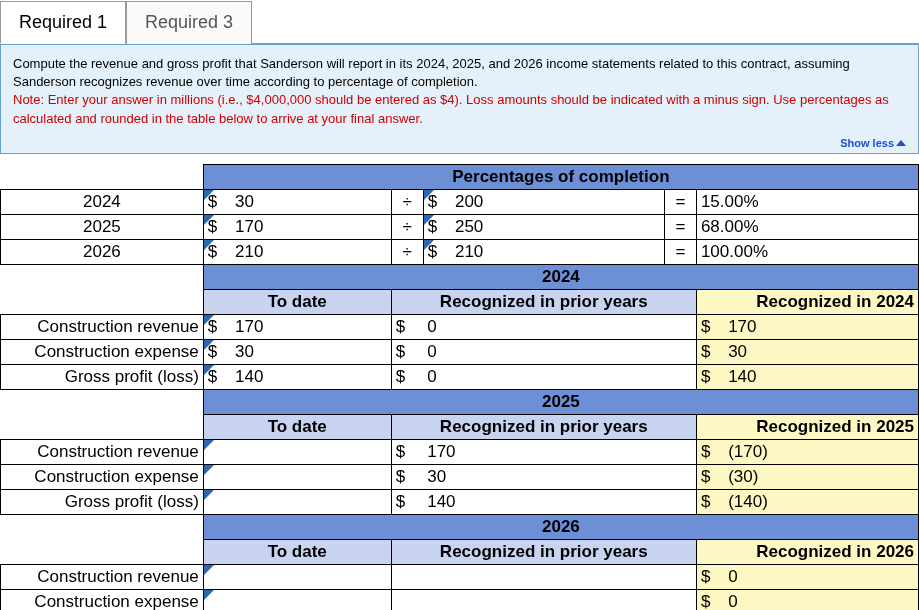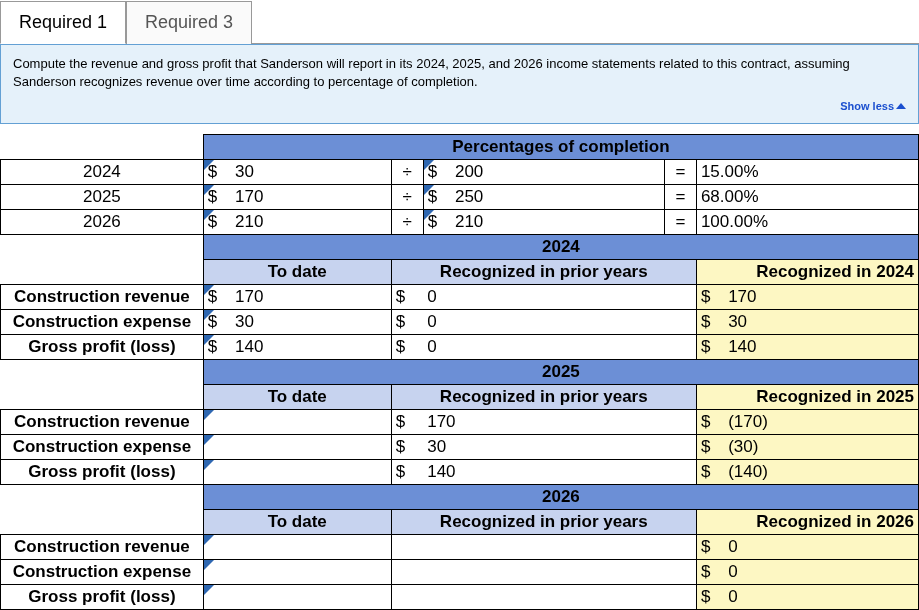--- a/index.html
+++ b/index.html
@@ -27,21 +27,21 @@
     bottom: -1px;
   }
   .tab.active {
     background: #fff;
     color: #000;
     border-bottom: 1px solid #fff;
   }
   .prompt {
     background: #e5f1fa;
     border: 1px solid #63a0d4;
-    padding: 10px 12px 8px 12px;
+    padding: 10px 12px 2px 12px;
     font-size: 13px;
     line-height: 1.4;
   }
   .prompt .note { color: #c00; }
   .showless {
     color: #1a4fcf;
     font-weight: bold;
     float: right;
     margin-top: 8px;
     cursor: pointer;
@@ -65,21 +65,21 @@
   table.main td, table.main th {
     border: 1px solid #000;
     padding: 2px 4px;
     height: 22px;
     background: #fff;
   }
   table.main td.noborder { border: none; background: transparent; }
   .hdr-blue { background: #6c8fd6 !important; font-weight: bold; text-align: center; color: #000; }
   .hdr-lt   { background: #c7d3ef !important; font-weight: bold; text-align: center; color: #000; }
   .hdr-yel  { background: #fdf7c3 !important; font-weight: bold; text-align: right; color: #000; }
-  .label-cell { text-align: center; padding-left: 4px; font-weight: bold; }
+  .label-cell { text-align: right; padding-left: 4px; }
   .yr-cell { text-align: center; }
   .dollar { text-align: left; padding-left: 6px; }
   .num { text-align: left; padding-right: 6px; }
   .op { text-align: center; }
   .noleft { border-left: none !important; }
   .noright { border-right: none !important; }
   .flag {
     position: relative;
   }
   .flag::before {
@@ -95,20 +95,21 @@
 </head>
 <body>
 
 <div class="tabs">
   <div class="tab active">Required 1</div>
   <div class="tab">Required 3</div>
 </div>
 
 <div class="prompt">
   <div>Compute the revenue and gross profit that Sanderson will report in its 2024, 2025, and 2026 income statements related to this contract, assuming Sanderson recognizes revenue over time according to percentage of completion.</div>
+  <div class="note">Note: Enter your answer in millions (i.e., $4,000,000 should be entered as $4). Loss amounts should be indicated with a minus sign. Use percentages as calculated and rounded in the table below to arrive at your final answer.</div>
   <span class="showless">
     <span>Show less</span><span class="caret"></span>
   </span>
   <div class="clear"></div>
 </div>
 
 <table class="main">
   <colgroup>
     <col style="width:190px">
     <col style="width:26px">

